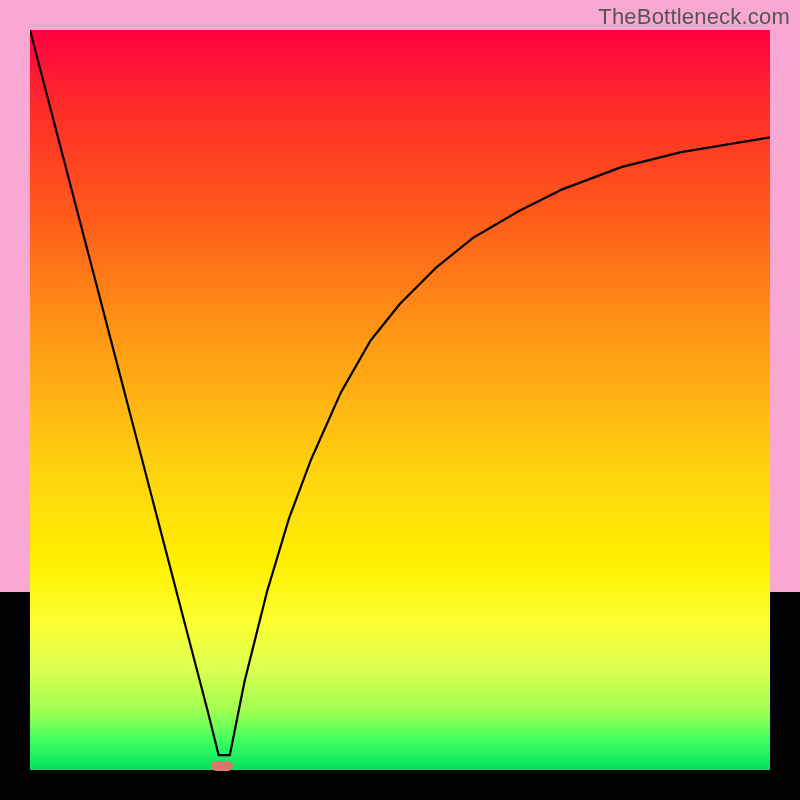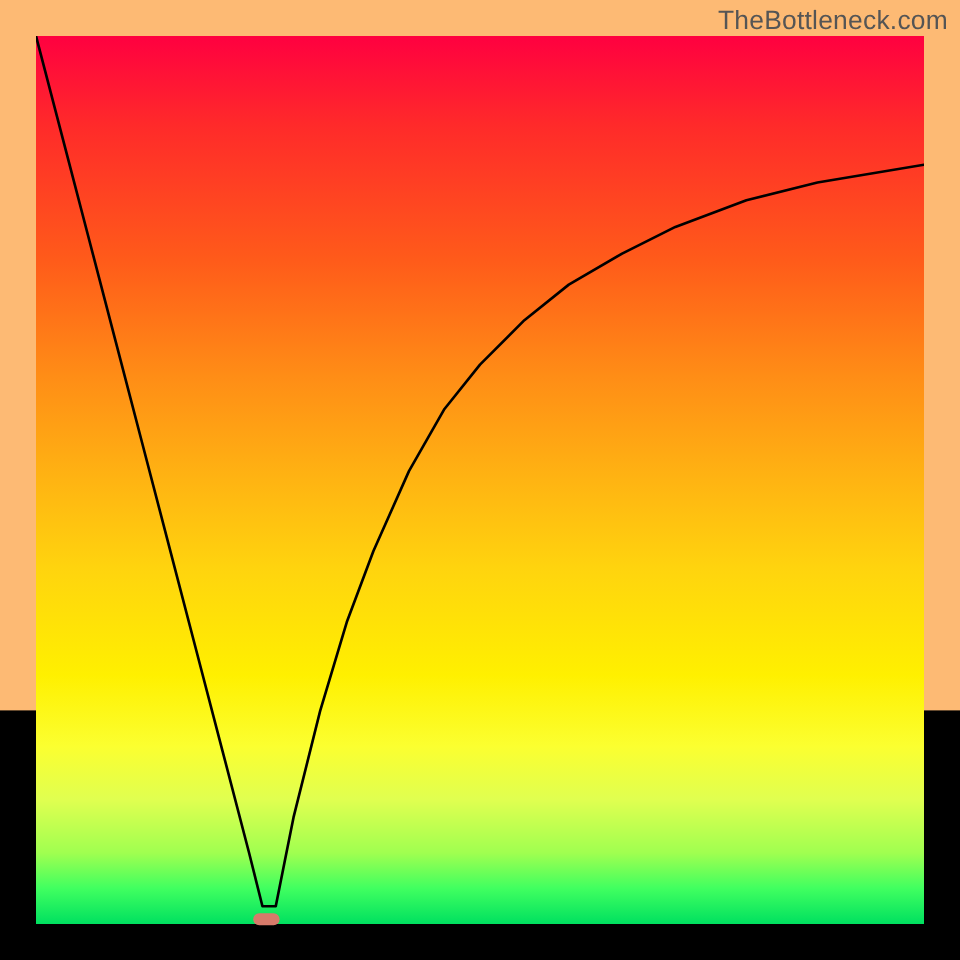--- a/index.html
+++ b/index.html
@@ -8,21 +8,21 @@
     width: 800px;
     height: 800px;
     overflow: hidden;
     background: #000;
     font-family: Arial, Helvetica, sans-serif;
   }
   .frame {
     position: relative;
     width: 800px;
     height: 592px;
-    background: #fdba74;
+    background: #f9a8d4;
   }
   .plot {
     position: absolute;
     left: 30px;
     top: 30px;
     width: 740px;
     height: 740px;
     background: linear-gradient(to bottom,
       #ff0040 0%,
       #ff2a2a 10%,

